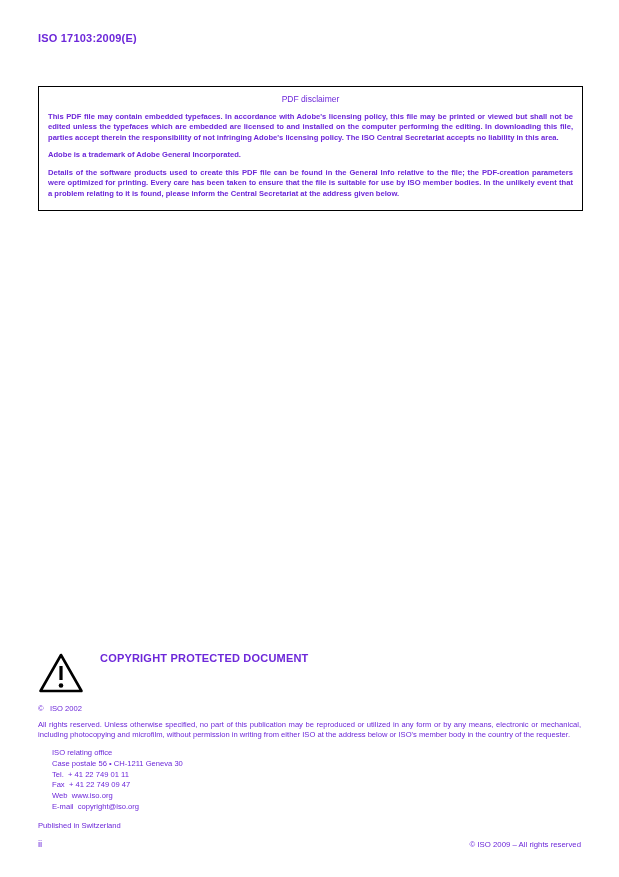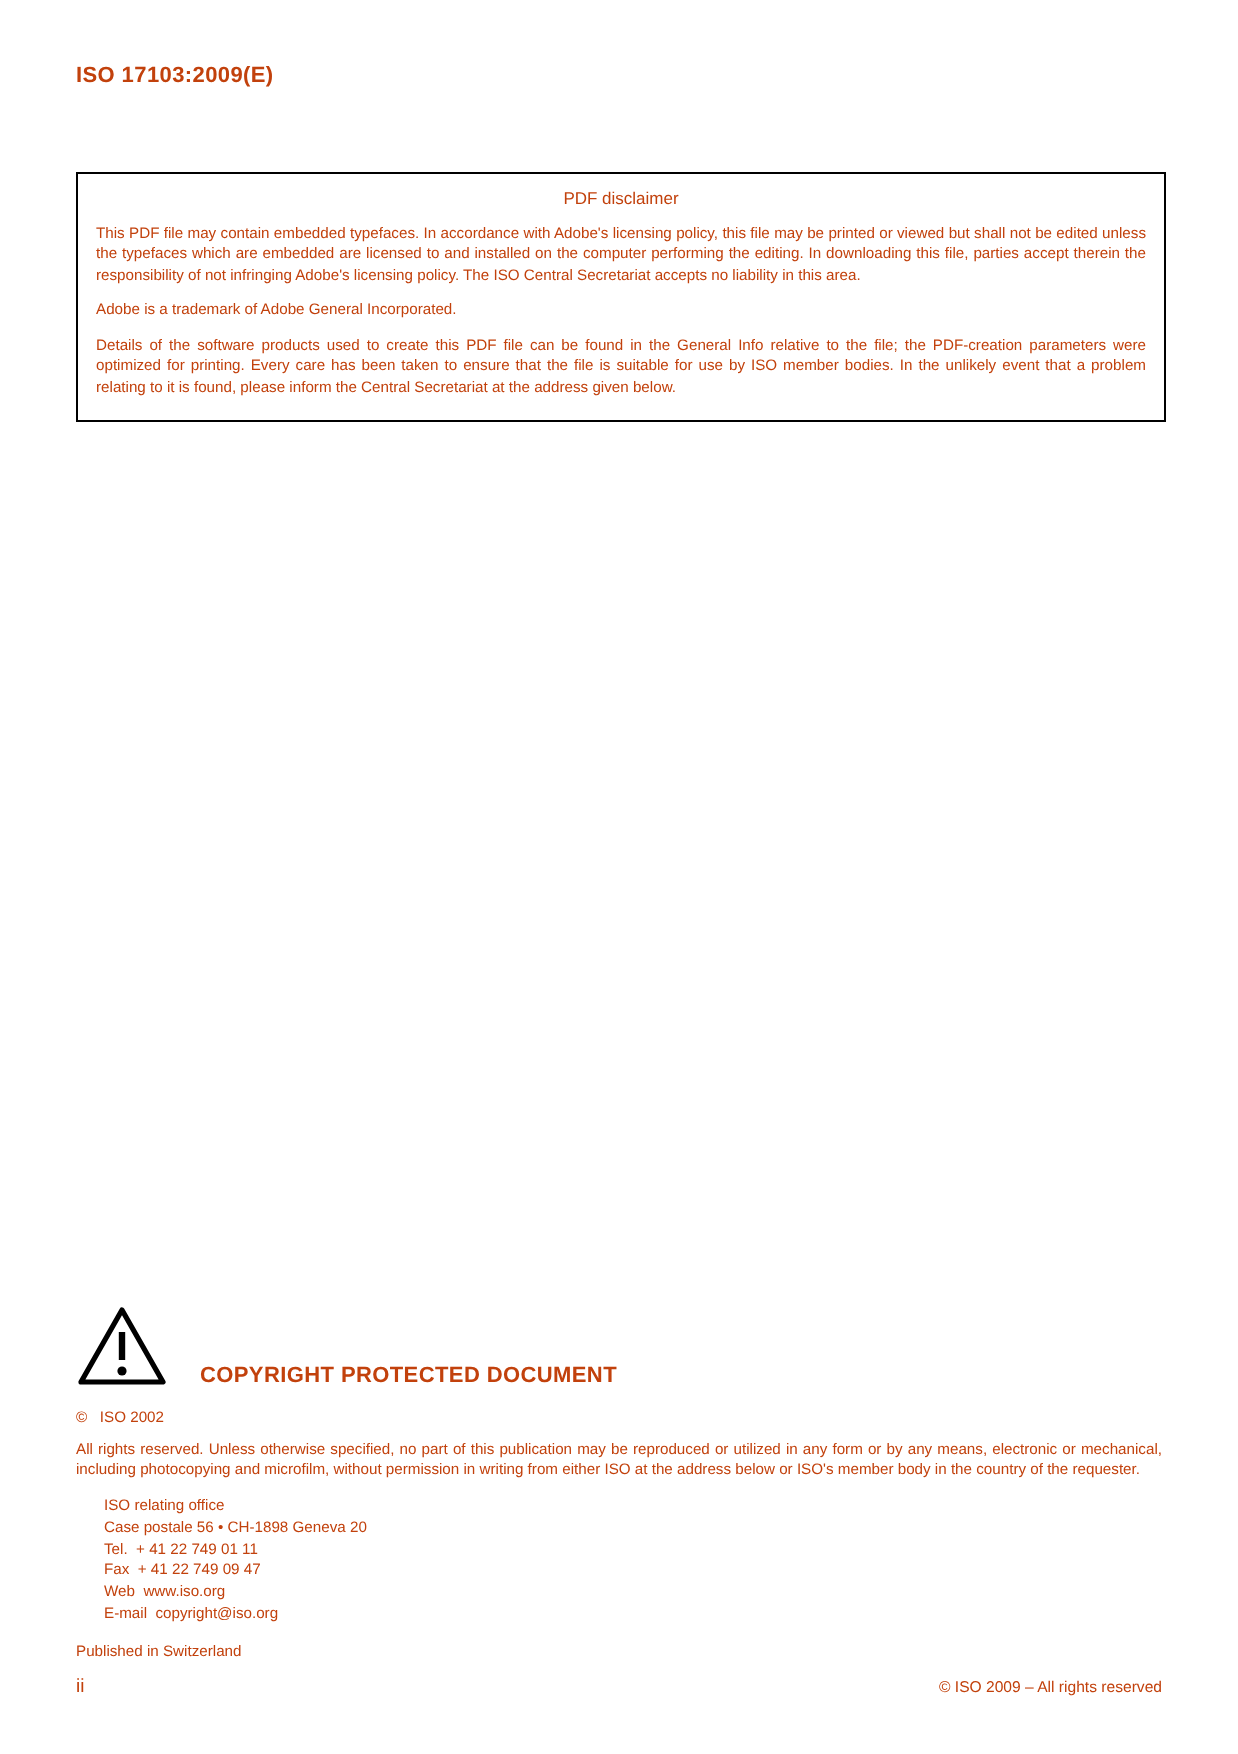--- a/index.html
+++ b/index.html
@@ -6,21 +6,21 @@
     margin: 0;
     padding: 0;
     background: #ffffff;
   }
   .page {
     position: relative;
     width: 619px;
     height: 877px;
     background: #ffffff;
     font-family: "Liberation Sans", sans-serif;
-    color: #c2410c;
+    color: #6d28d9;
     overflow: hidden;
   }
   .doc-ref {
     position: absolute;
     left: 38px;
     top: 32px;
     font-size: 11px;
     font-weight: bold;
     letter-spacing: 0.2px;
   }
@@ -36,30 +36,31 @@
     text-align: center;
     font-weight: normal;
     font-size: 8.5px;
     margin: 0 0 8px 0;
   }
   .disclaimer-para {
     font-size: 7.6px;
     line-height: 1.38;
     text-align: justify;
     margin: 0 0 7px 0;
+    font-weight: bold;
   }
   .copyright-section {
     position: absolute;
     left: 38px;
     width: 543px;
     top: 652px;
   }
   .copyright-header-row {
     display: flex;
-    align-items: flex-end;
+    align-items: flex-start;
   }
   .warning-triangle {
     width: 46px;
     height: 42px;
     flex: 0 0 auto;
   }
   .copyright-heading {
     font-size: 11px;
     font-weight: bold;
     margin-left: 16px;
@@ -130,21 +131,21 @@
       </svg>
       <div class="copyright-heading">COPYRIGHT PROTECTED DOCUMENT</div>
     </div>
 
     <div class="copyright-line">©   ISO 2002</div>
 
     <div class="rights-text">All rights reserved. Unless otherwise specified, no part of this publication may be reproduced or utilized in any form or by any means, electronic or mechanical, including photocopying and microfilm, without permission in writing from either ISO at the address below or ISO's member body in the country of the requester.</div>
 
     <div class="address-block">
       <div class="address-line">ISO relating office</div>
-      <div class="address-line">Case postale 56 • CH-1898 Geneva 20</div>
+      <div class="address-line">Case postale 56 • CH-1211 Geneva 30</div>
       <div class="address-line">Tel.  + 41 22 749 01 11</div>
       <div class="address-line">Fax  + 41 22 749 09 47</div>
       <div class="address-line">Web  www.iso.org</div>
       <div class="address-line">E-mail  copyright@iso.org</div>
     </div>
 
     <div class="published-line">Published in Switzerland</div>
   </div>
 
   <div class="footer">

